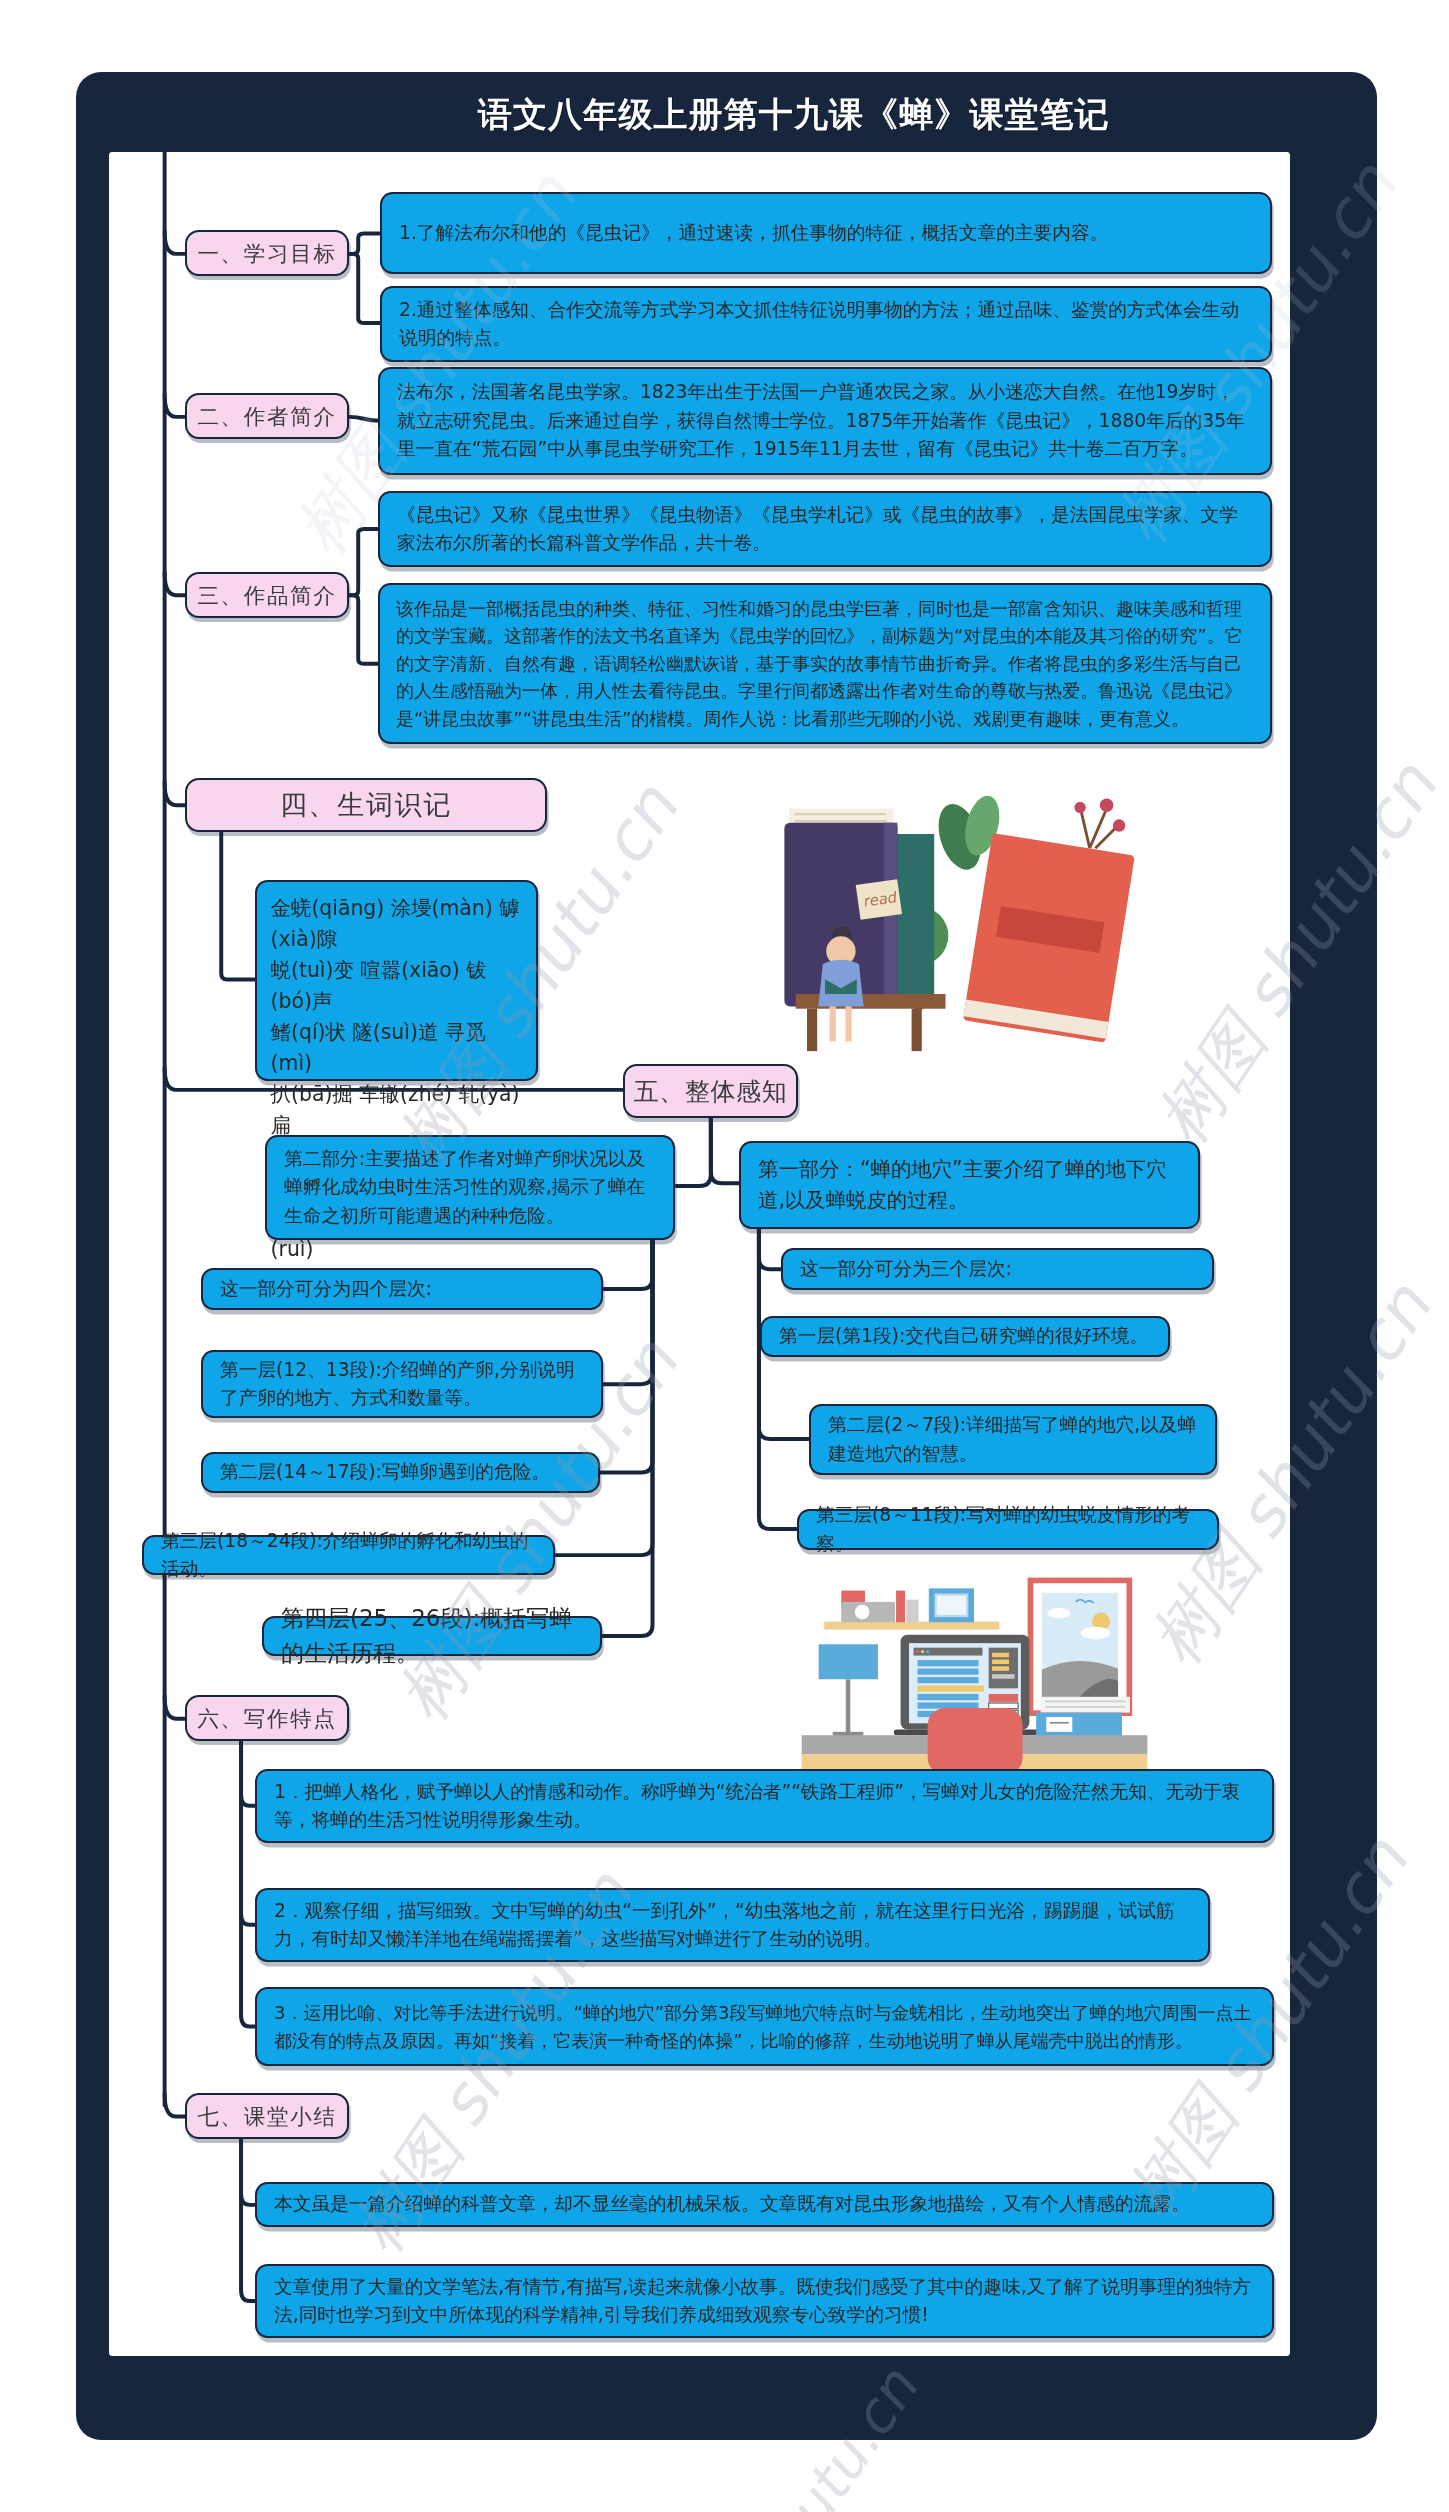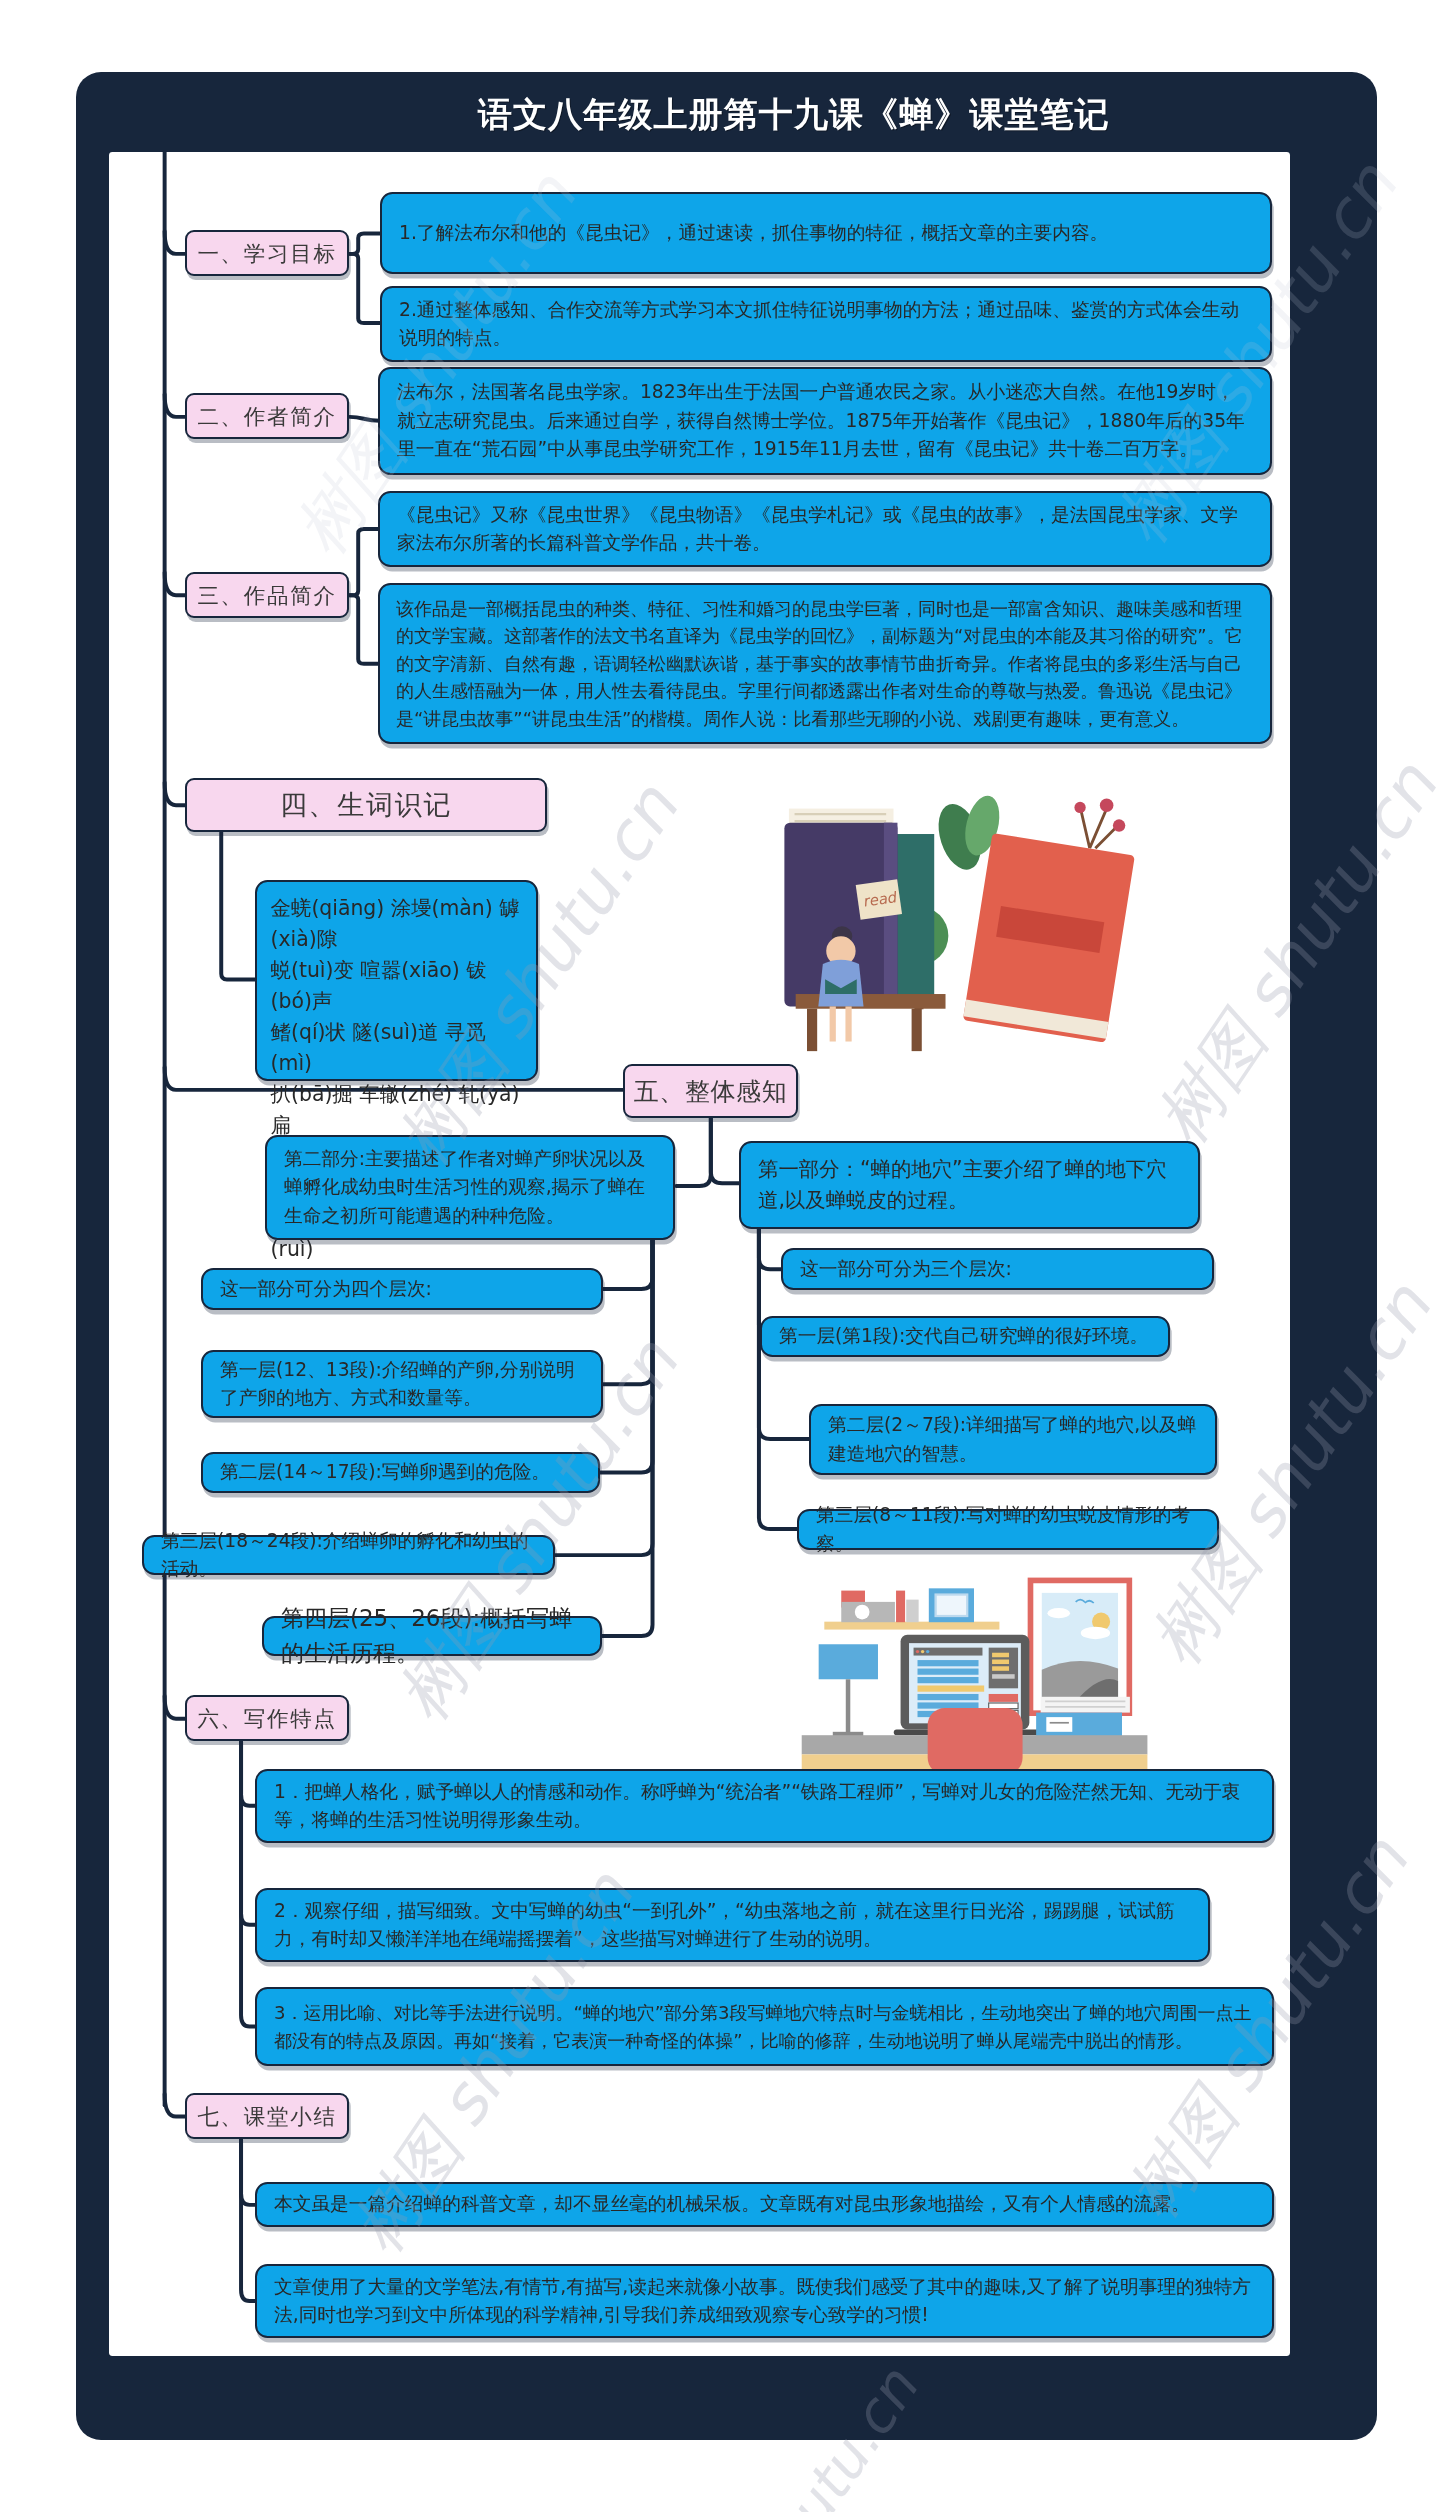--- a/index.html
+++ b/index.html
@@ -4,21 +4,21 @@
 <style>
   html,body{margin:0;padding:0;background:#ffffff;}
   #page{position:relative;width:1449px;height:2512px;background:#ffffff;overflow:hidden;
         font-family:"DejaVu Sans","Liberation Sans",sans-serif;}
   .frame{position:absolute;left:76px;top:72px;width:1301px;height:2368px;
          background:#17263c;border-radius:25px;}
   .canvas{position:absolute;left:109px;top:152px;width:1181px;height:2204px;
           background:#ffffff;border-radius:3.4px;}
   .title{position:absolute;left:478px;top:92px;color:#ffffff;font-size:34px;font-weight:bold;
          letter-spacing:1.1px;text-shadow:1.1px 1.1px 0 rgba(0,0,0,.35);z-index:6;}
-  .label-box{position:absolute;background:#f8d7ee;border:2.8px solid #17263c;border-radius:9px;
+  .label-box{position:absolute;background:#f8d7ee;border:2.8px solid #17263c;border-radius:14px;
          display:flex;align-items:center;justify-content:center;font-size:21.5px;color:#3a3a3a;
          letter-spacing:1.7px;box-sizing:border-box;box-shadow:1.7px 4px 0 rgba(23,38,60,.30);z-index:4;}
   .gray-box{position:absolute;background:#0ea5e9;border:2.8px solid #17263c;border-radius:12.5px;
          box-shadow:1.7px 4.5px 0 rgba(23,38,60,.30);padding:10.2px 17px;font-size:18.7px;line-height:1.52;
          color:#282828;box-sizing:border-box;display:flex;align-items:center;z-index:4;}
   .slim{padding-top:4.5px;padding-bottom:4.5px;}
   .connector-svg{position:absolute;left:109px;top:152px;z-index:2;}
   .wm{position:absolute;transform:rotate(-56deg);font-size:67px;font-style:italic;
       color:rgba(152,156,172,0.28);white-space:nowrap;z-index:9;pointer-events:none;}
   .wm-dark{color:rgba(190,195,210,0.18);}

